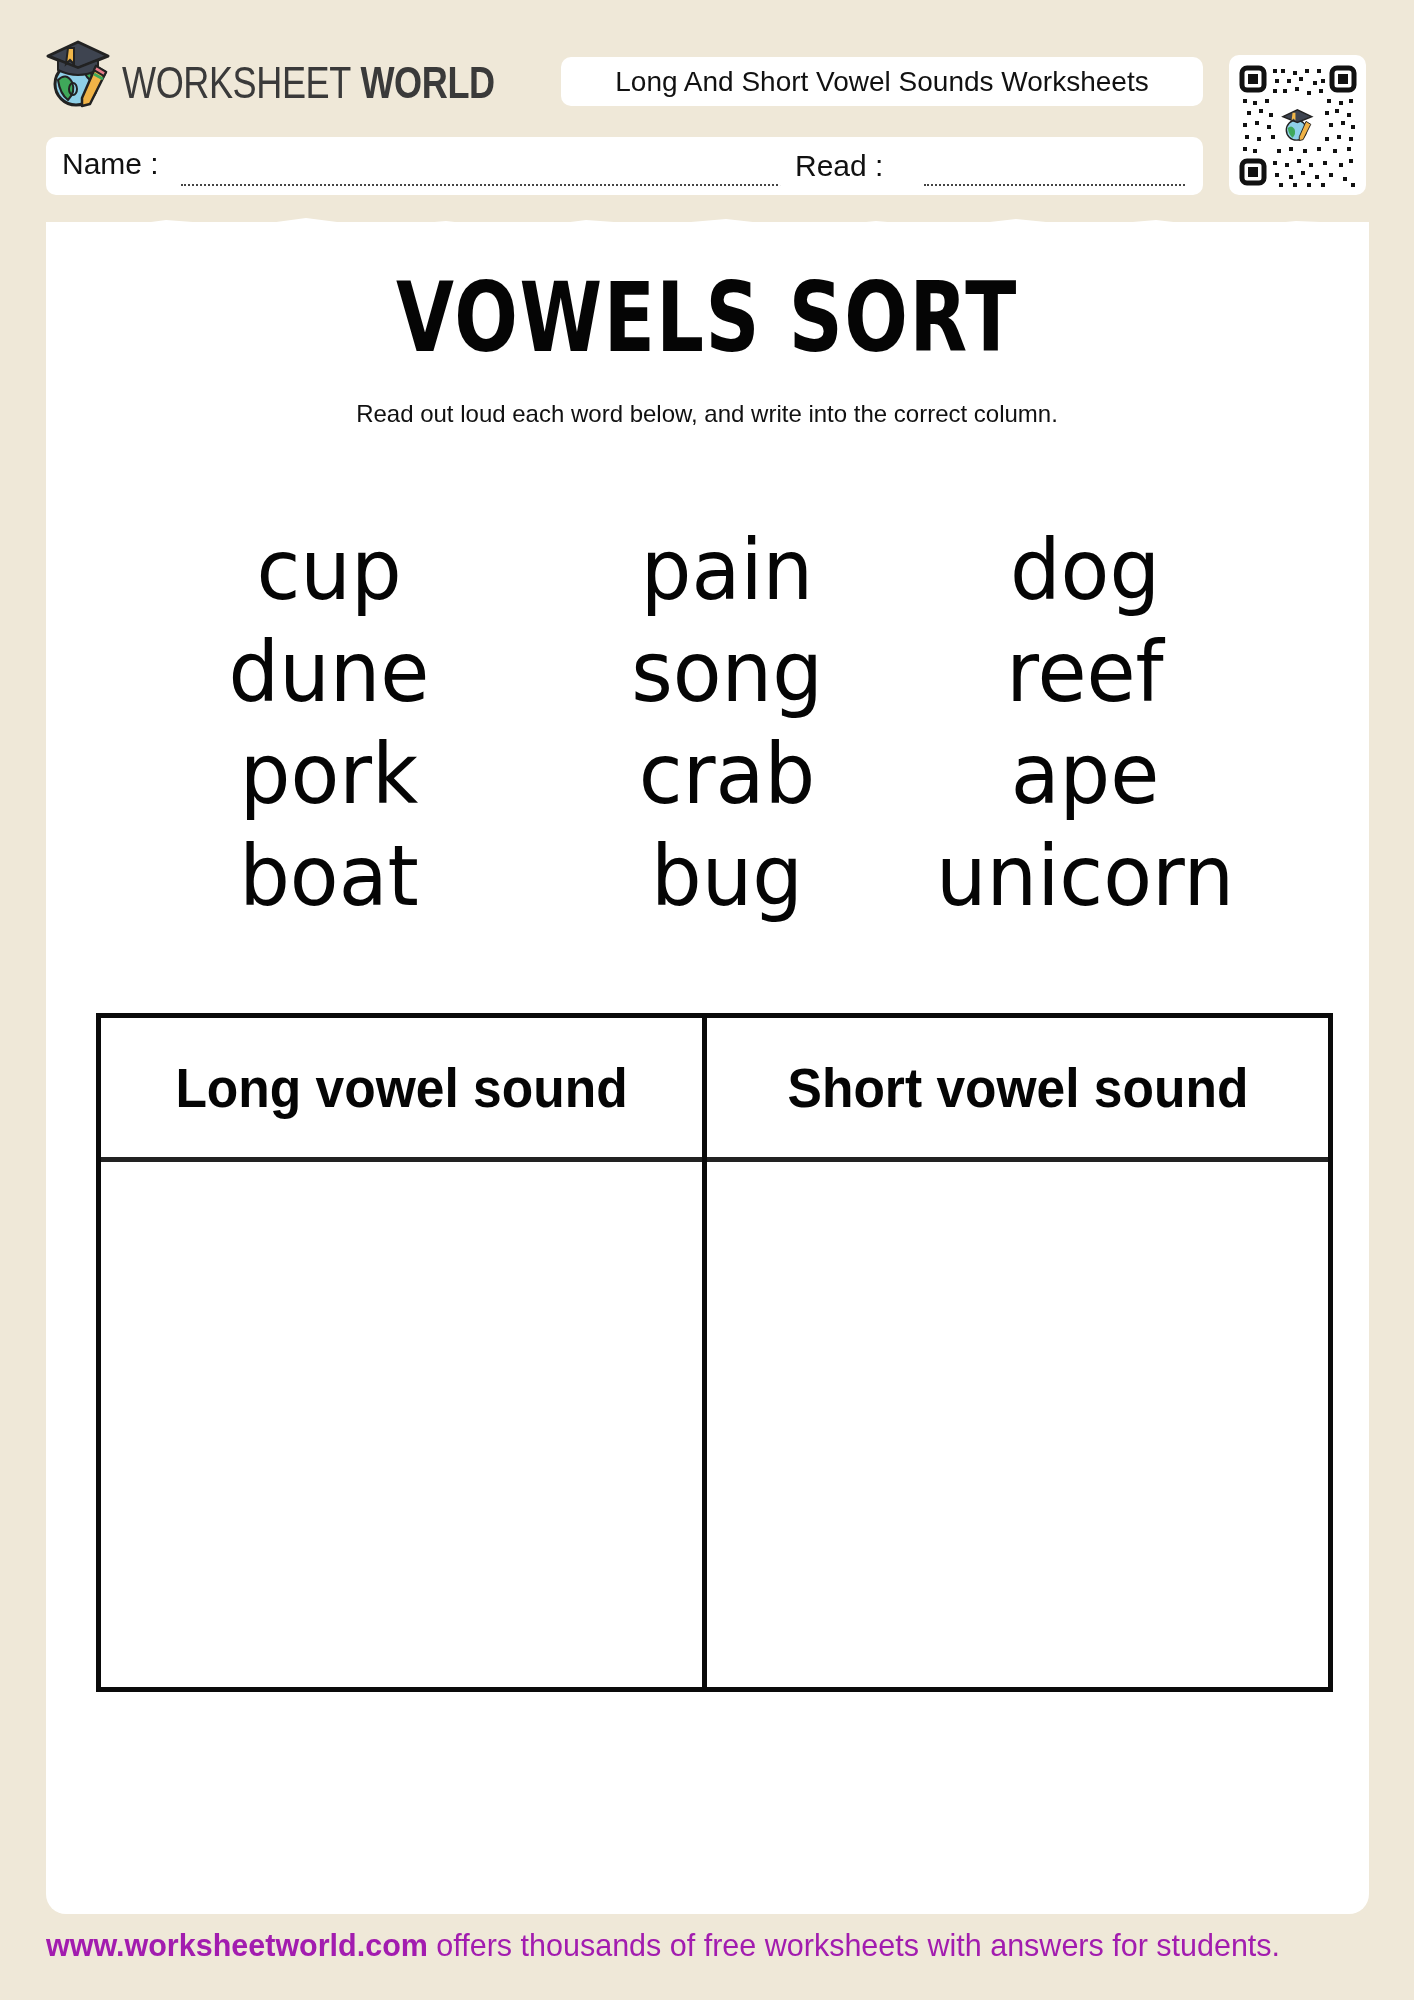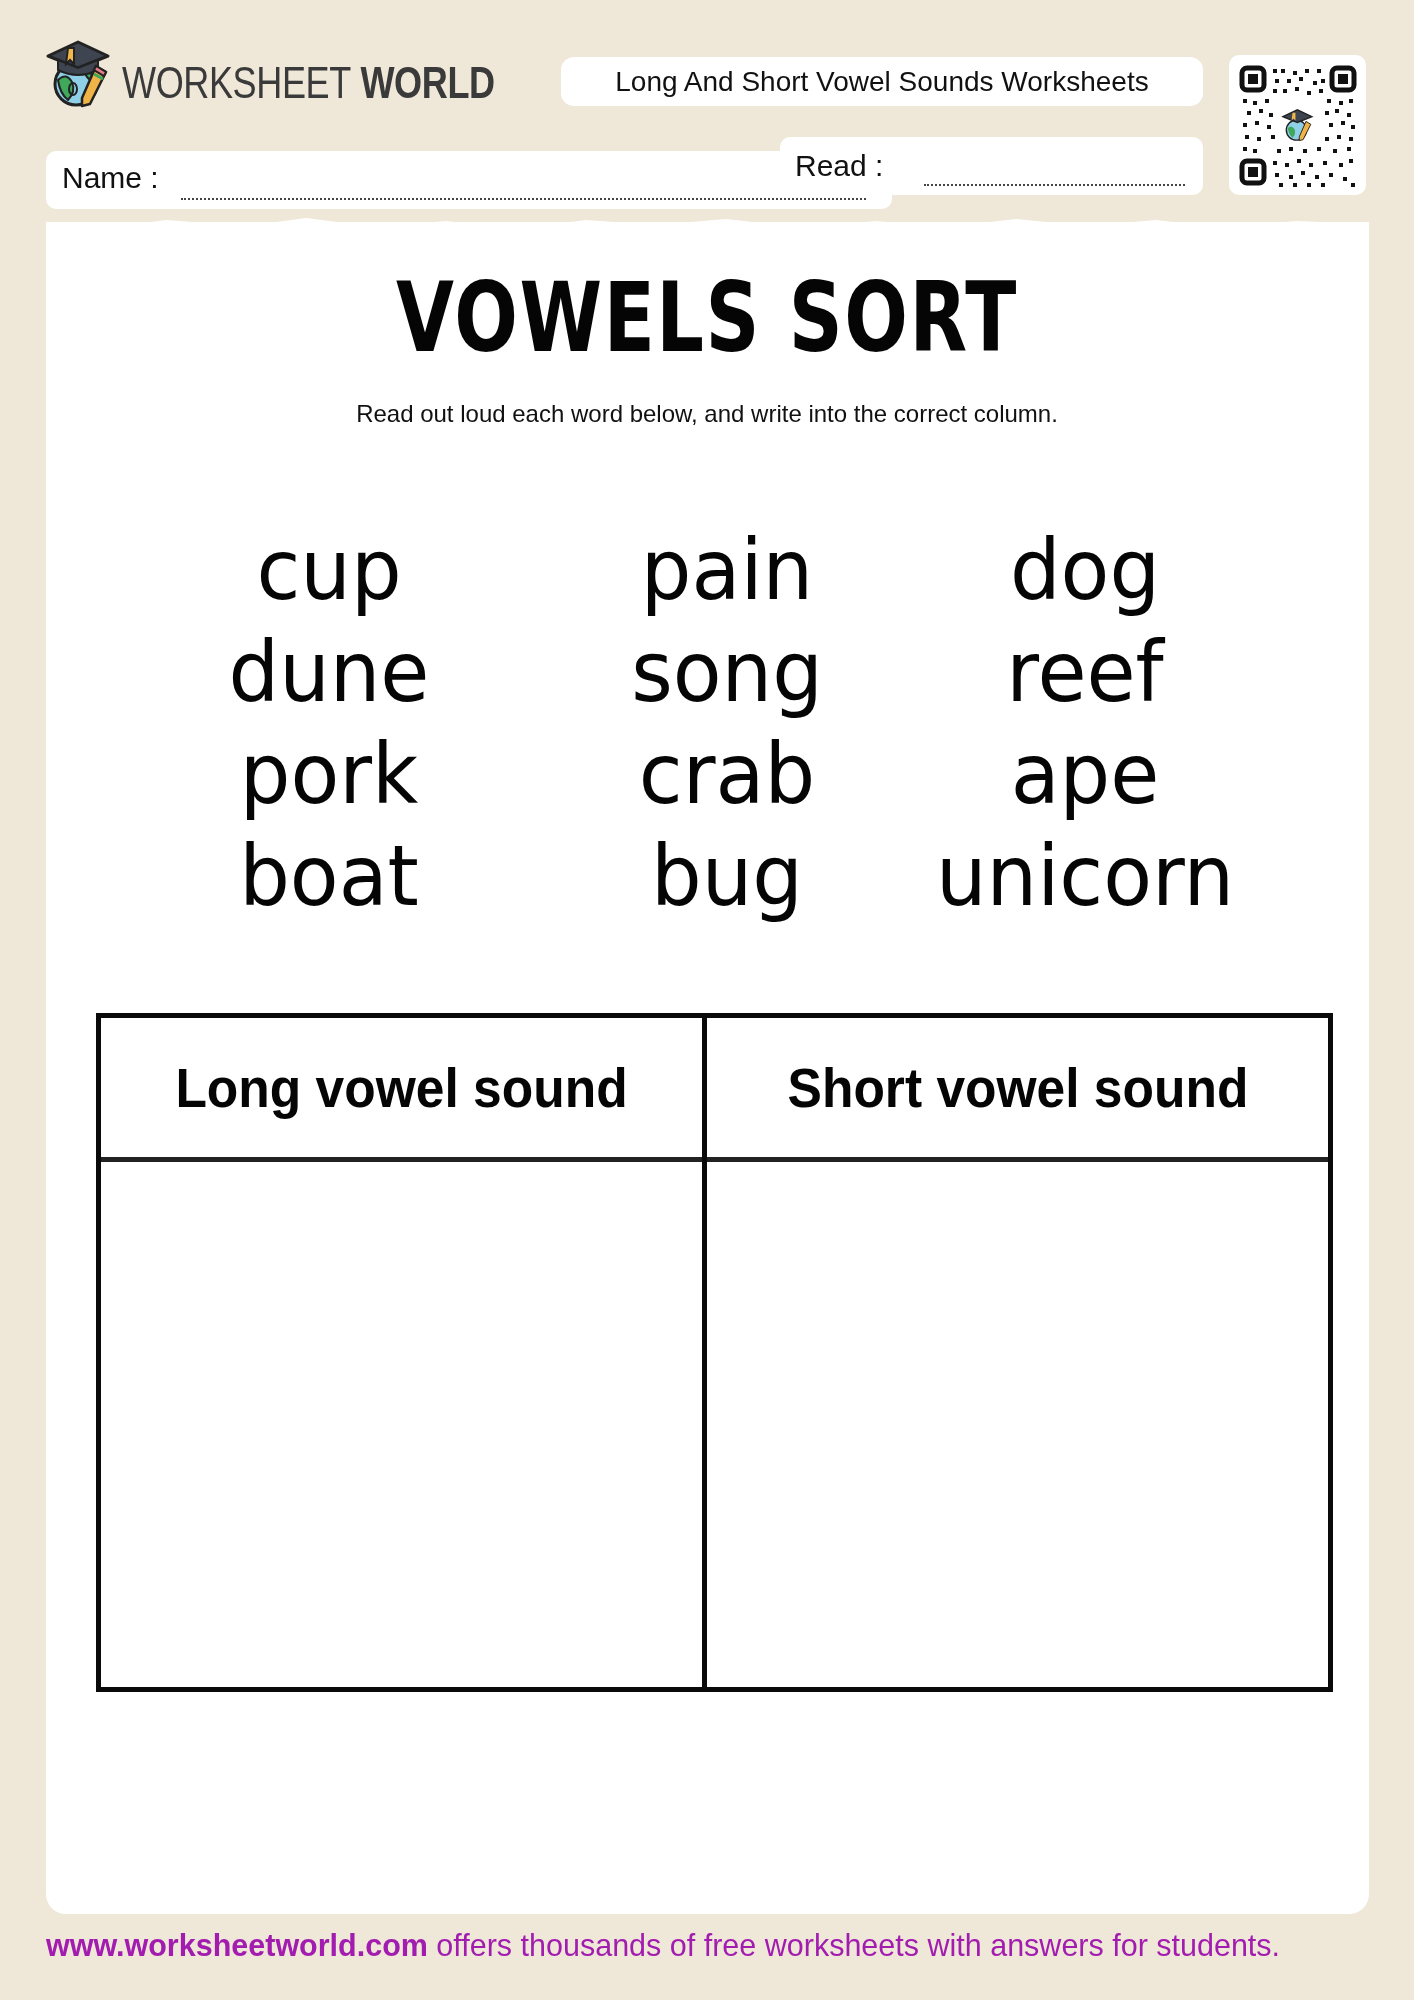--- a/index.html
+++ b/index.html
@@ -12,22 +12,22 @@
   .abs { position: absolute; }
 
   
   .logo { left: 46px; top: 36px; width: 420px; height: 72px; display: flex; align-items: flex-end; }
   .logo-icon { width: 68px; height: 72px; flex: 0 0 68px; }
   .brand { font-family: "Liberation Sans", sans-serif; font-size: 44px; letter-spacing: -0.5px; color: #3a3a3a; margin-left: 8px; transform: scaleX(0.82); transform-origin: left center; white-space: nowrap; }
   .brand .light { font-weight: 300; }
   .brand .bold { font-weight: 700; }
 
   .pill { background: #fff; border-radius: 10px; }
-  .title-pill { left: 561px; top: 57px; width: 642px; height: 49px; display: flex; align-items: center; justify-content: center; font-size: 28px; font-weight: 500; color: #111; border-radius: 13px; }
-  .name-box { left: 46px; top: 151px; width: 846px; height: 58px; }
+  .title-pill { left: 561px; top: 57px; width: 642px; height: 49px; display: flex; align-items: center; justify-content: center; font-size: 28px; font-weight: 500; color: #111; }
+  .name-box { left: 46px; top: 137px; width: 846px; height: 58px; }
   .class-box { left: 780px; top: 137px; width: 423px; height: 58px; }
   .field-label { position: absolute; left: 16px; top: 10px; font-size: 30px; color: #111; }
   .class-box .field-label { left: 15px; top: 12px; }
   .dotline { position: absolute; border-bottom: 2px dotted #444; height: 0; }
   .name-box .dotline { left: 135px; right: 26px; top: 47px; }
   .class-box .dotline { left: 144px; right: 18px; top: 47px; }
 
   .qr { left: 1229px; top: 55px; width: 137px; height: 140px; background: #fff; border-radius: 10px; }
 
   

